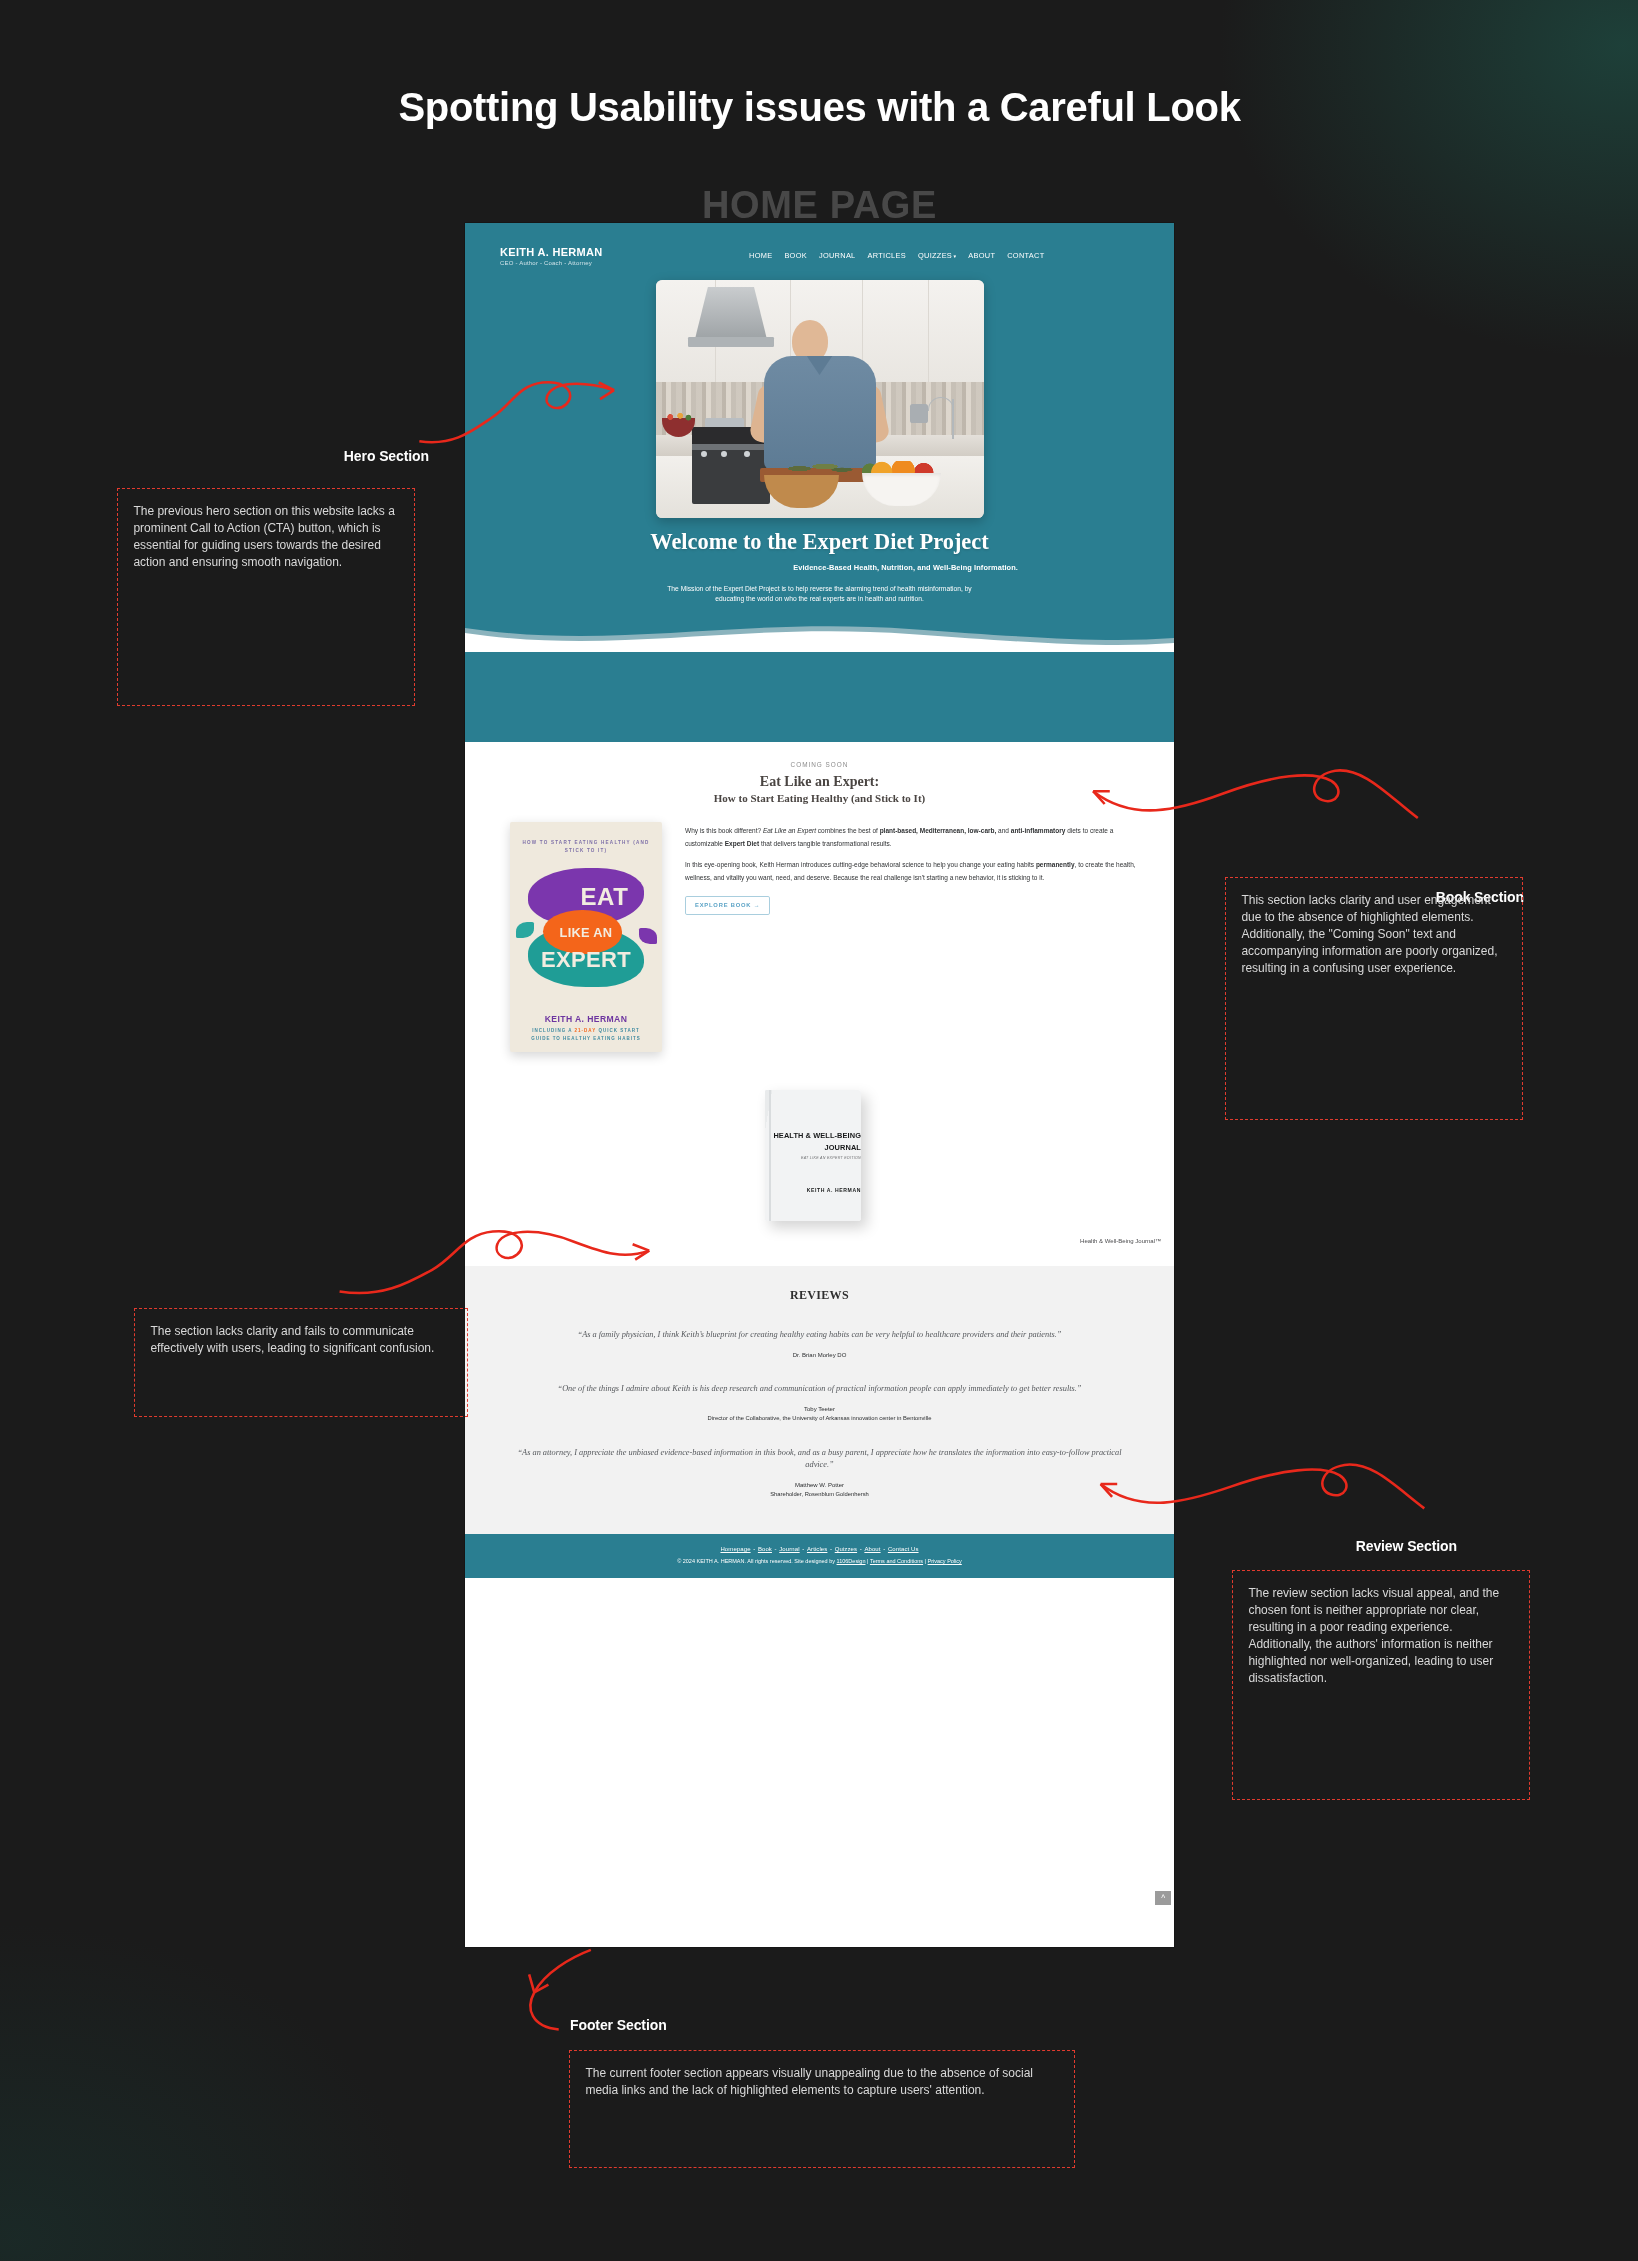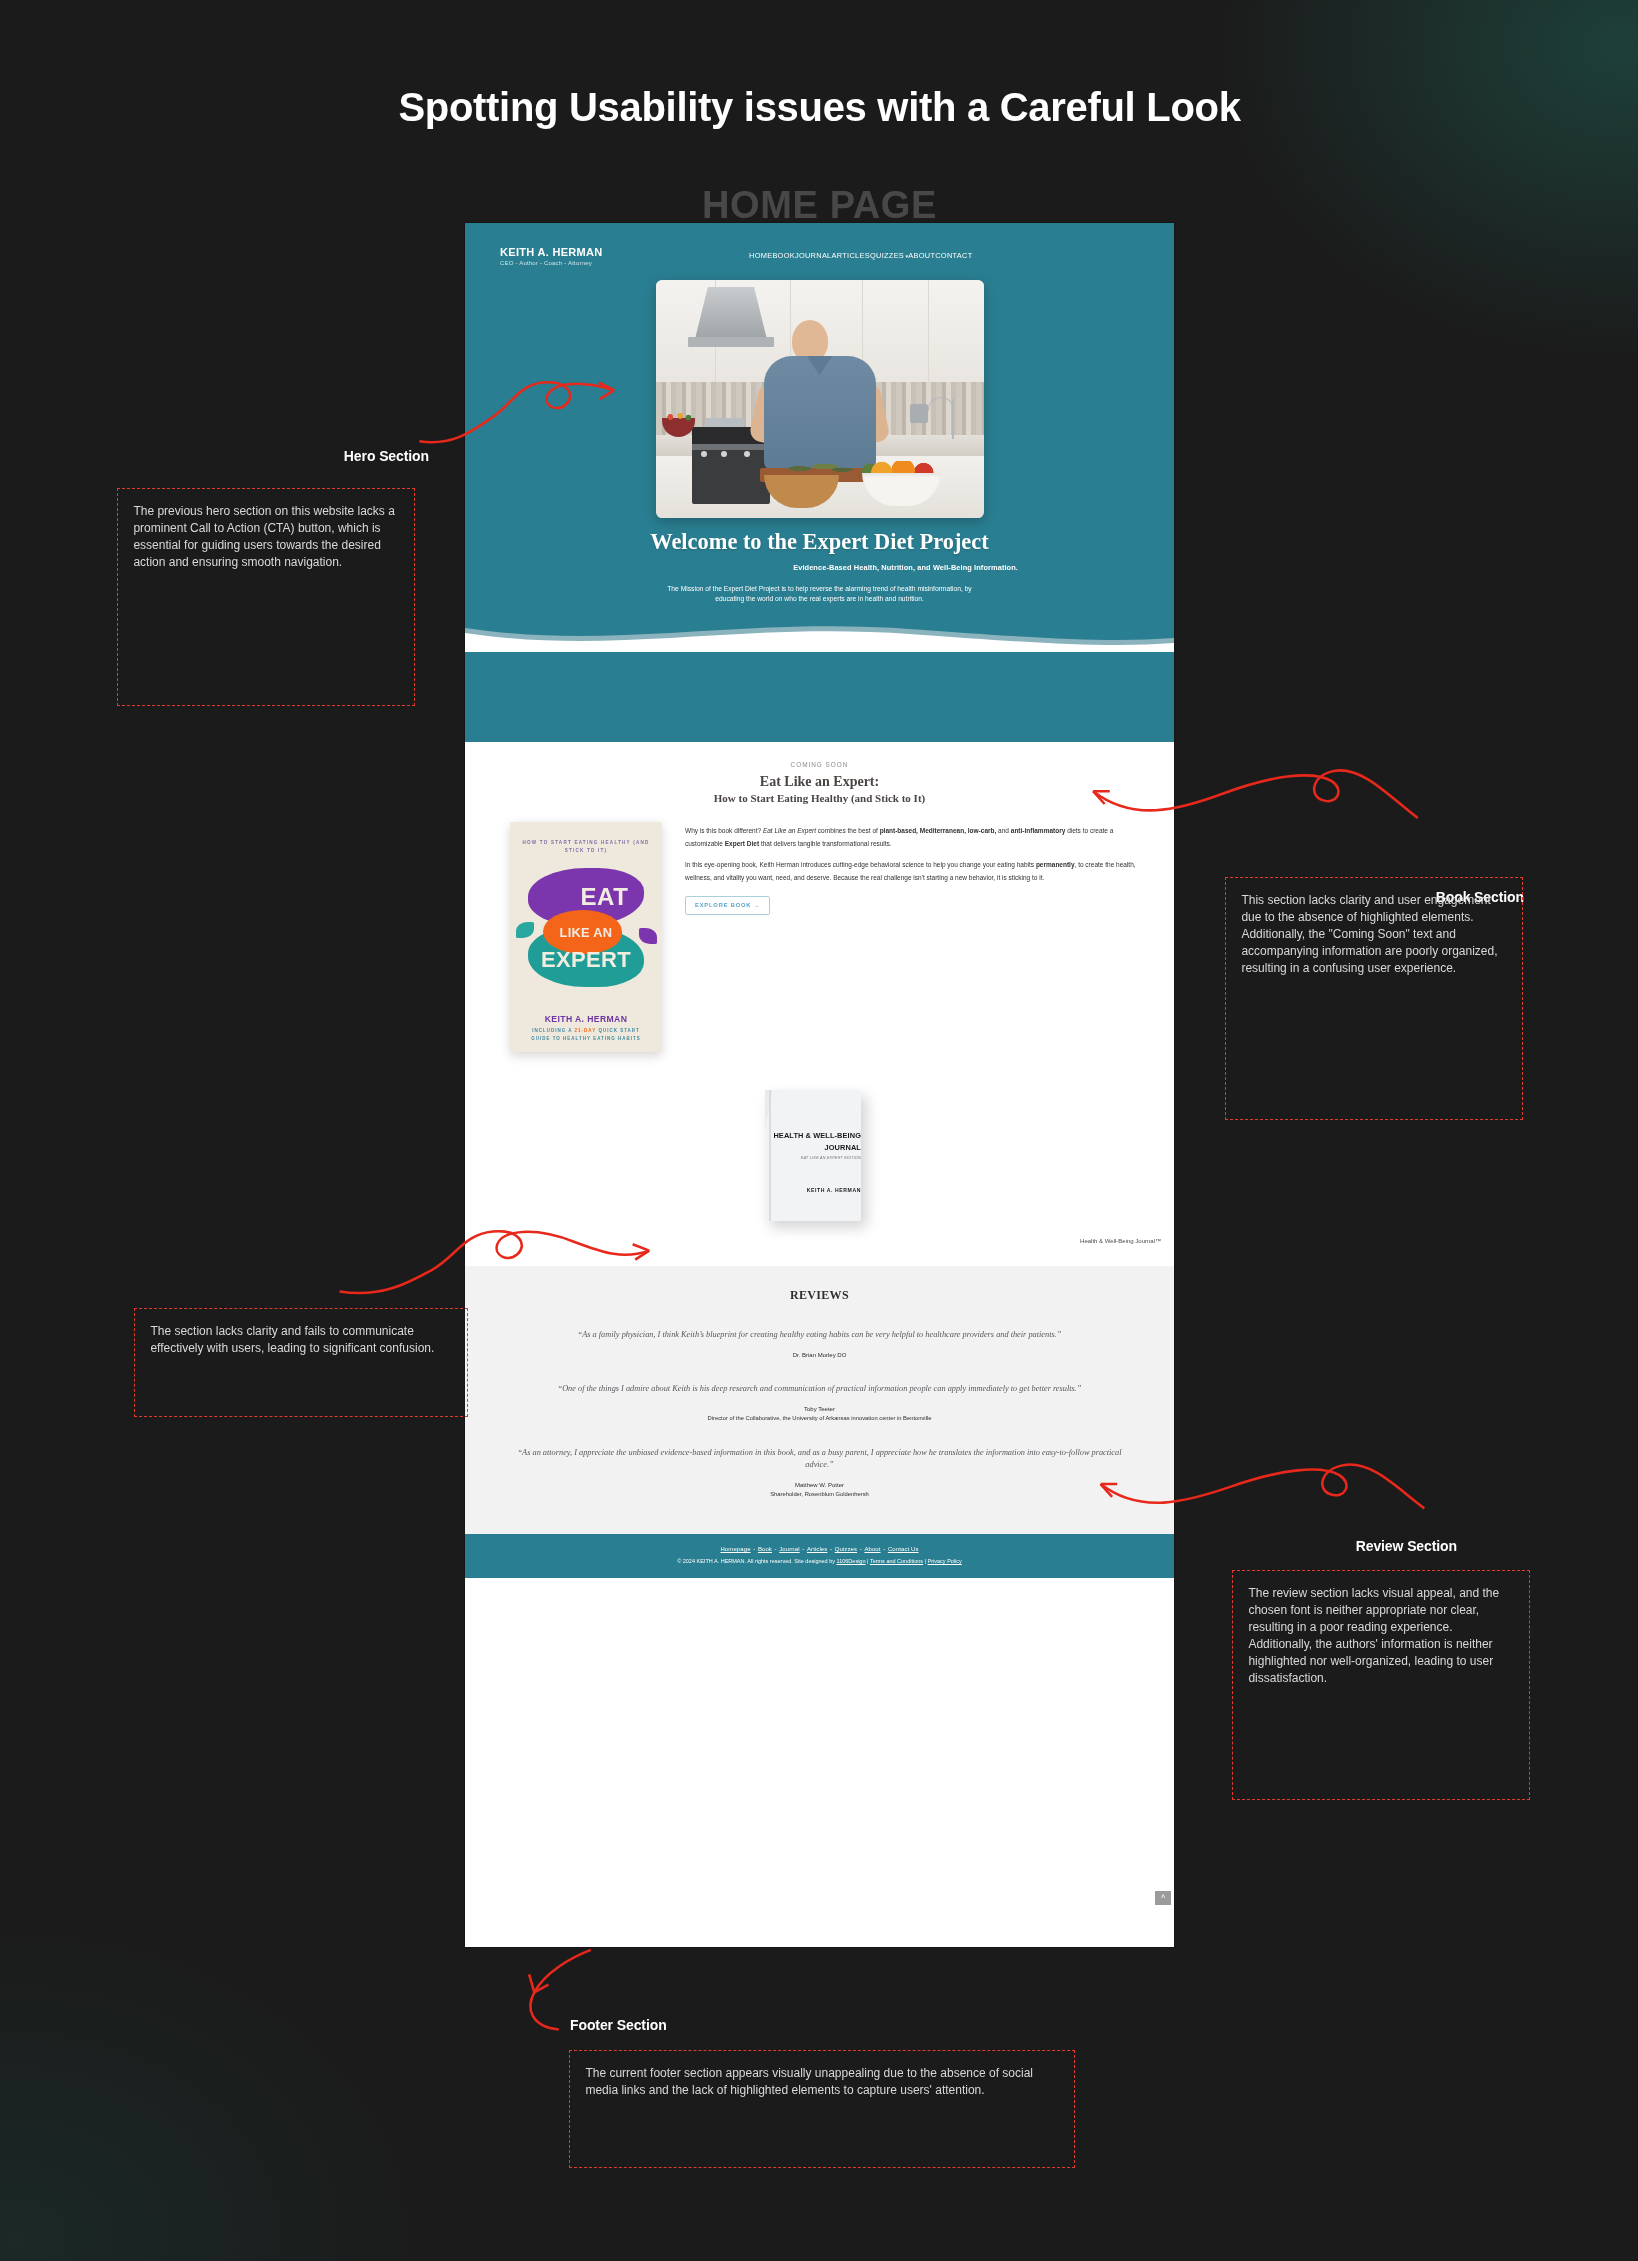--- a/index.html
+++ b/index.html
@@ -67,21 +67,21 @@
     padding: 23px 29.4px 0 35px;
   }
   .brand-block { width: 211px; }
   .brand-name {
     color: #fff; font-size: 11px; font-weight: 700; letter-spacing: 0.3px;
   }
   .brand-tag {
     color: #cfe3e9; font-size: 6px; letter-spacing: 0.2px; margin-top: 1.9px;
   }
   .nav-links {
-    display: flex; gap: 0; align-items: flex-start;
+    display: flex; gap: 12px; align-items: flex-start;
     margin-left: 38px; padding-top: 4.5px;
   }
   .nav-links a {
     color: #ffffff; text-decoration: none;
     font-size: 7.4px; letter-spacing: 0.3px; font-weight: 500;
     white-space: nowrap;
   }
   .caret { font-size: 5.1px; margin-left: 1.3px; }
 
   .hero-photo-wrap {

